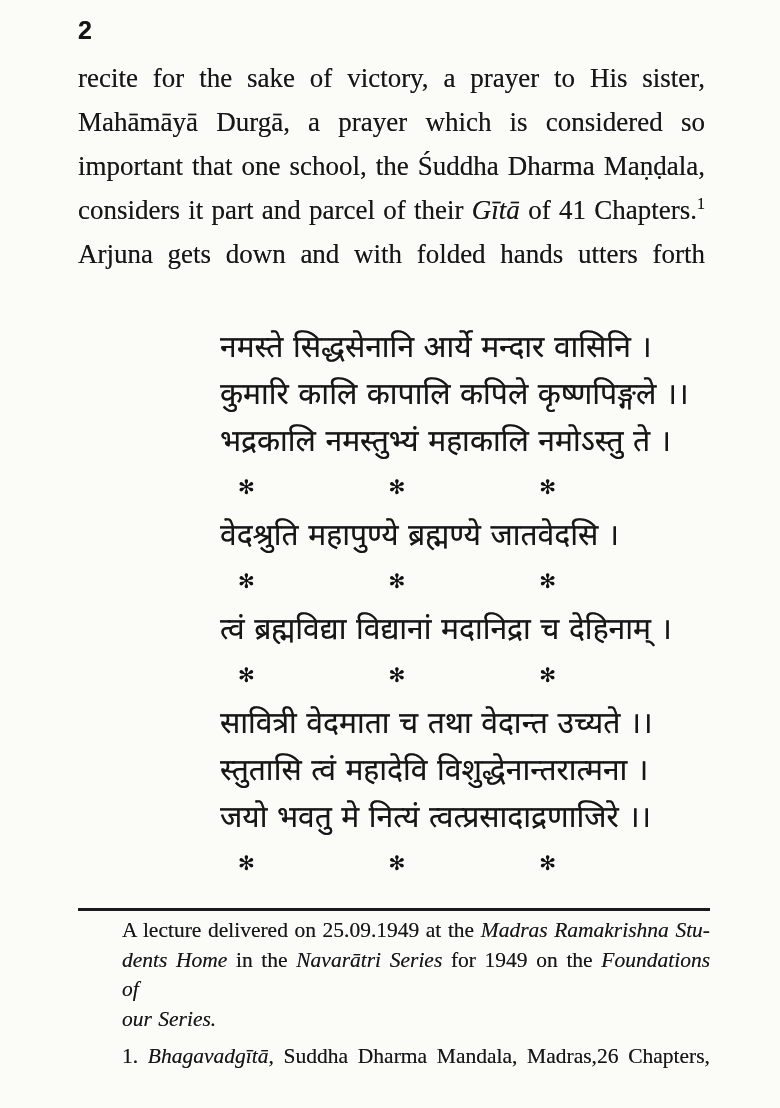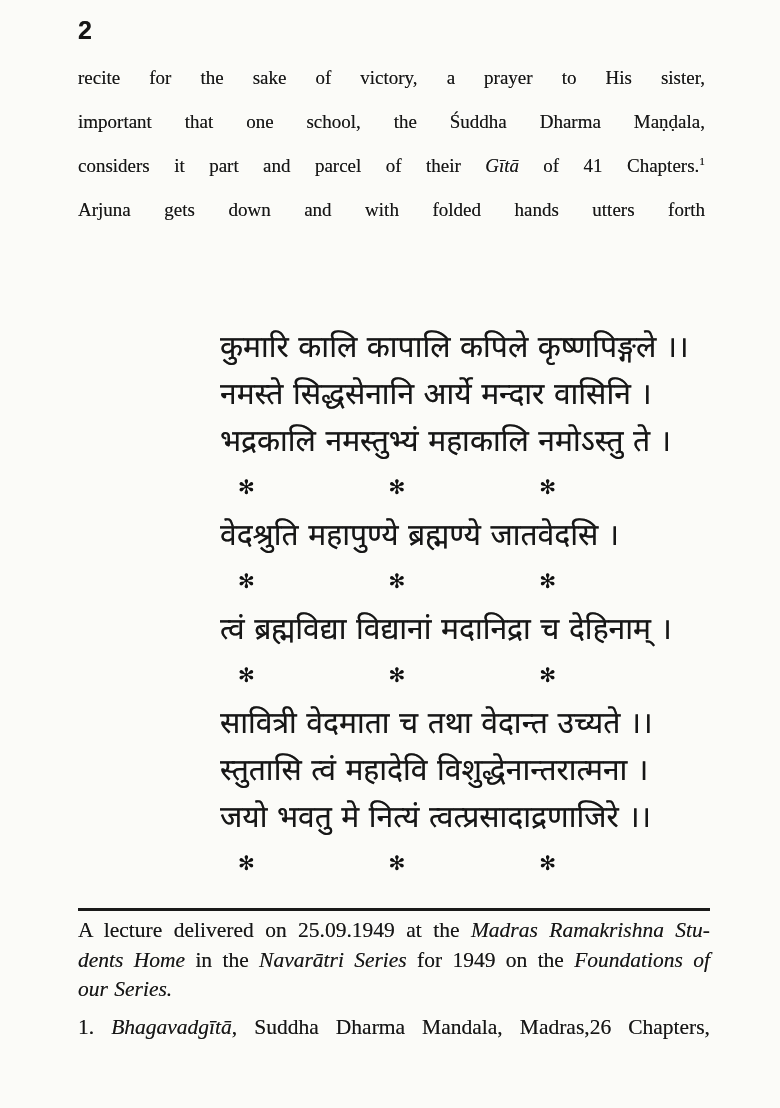--- a/index.html
+++ b/index.html
@@ -25,21 +25,21 @@
     font-family: "Liberation Sans", sans-serif;
     font-size: 25px;
     font-weight: 700;
     letter-spacing: 0.5px;
   }
   .body-text {
     position: absolute;
     left: 78px;
     top: 56px;
     width: 627px;
-    font-size: 19px;
+    font-size: 27px;
     line-height: 44px;
     word-spacing: 1.5px;
   }
   .bline { min-height: 44px; }
   .just {
     text-align: justify;
     text-align-last: justify;
   }
   .it { font-style: italic; }
   sup.fnref {
@@ -82,40 +82,42 @@
     width: 632px;
   }
   .rule {
     border-top: 3px solid #1a1a1a;
     margin-bottom: 5px;
   }
   .fn {
     font-size: 21.5px;
     line-height: 29.5px;
     word-spacing: 1px;
+    margin-left: 44px;
   }
   .fn + .fn { margin-top: 8px; }
 </style>
 </head>
 <body>
 
 <div class="page">
 
   <div class="pagenum">2</div>
 
   <div class="body-text">
     <div class="bline just"><span>recite for the sake of victory,  a prayer to His sister,</span></div>
+    <div class="bline just"><span>Mahāmāyā Durgā, a prayer which is considered so</span></div>
     <div class="bline just"><span>important that one school, the Śuddha Dharma Maṇḍala,</span></div>
     <div class="bline just"><span>considers it part and parcel of their </span><span class="it">Gītā</span><span> of 41 Chapters.</span><sup class="fnref">1</sup></div>
     <div class="bline just"><span>Arjuna gets down and with folded  hands utters forth</span></div>
   </div>
 
   <div class="verses">
+    <div class="vrow">नमस्ते सिद्धसेनानि आर्ये मन्दार वासिनि ।</div>
     <div class="vrow">कुमारि कालि कापालि कपिले कृष्णपिङ्गले ।।</div>
-    <div class="vrow">नमस्ते सिद्धसेनानि आर्ये मन्दार वासिनि ।</div>
     <div class="vrow">भद्रकालि नमस्तुभ्यं महाकालि नमोऽस्तु ते ।</div>
     <div class="srow">
       <span class="star">✻</span>
       <span class="star">✻</span>
       <span class="star">✻</span>
     </div>
     <div class="vrow">वेदश्रुति महापुण्ये ब्रह्मण्ये जातवेदसि ।</div>
     <div class="srow">
       <span class="star">✻</span>
       <span class="star">✻</span>

